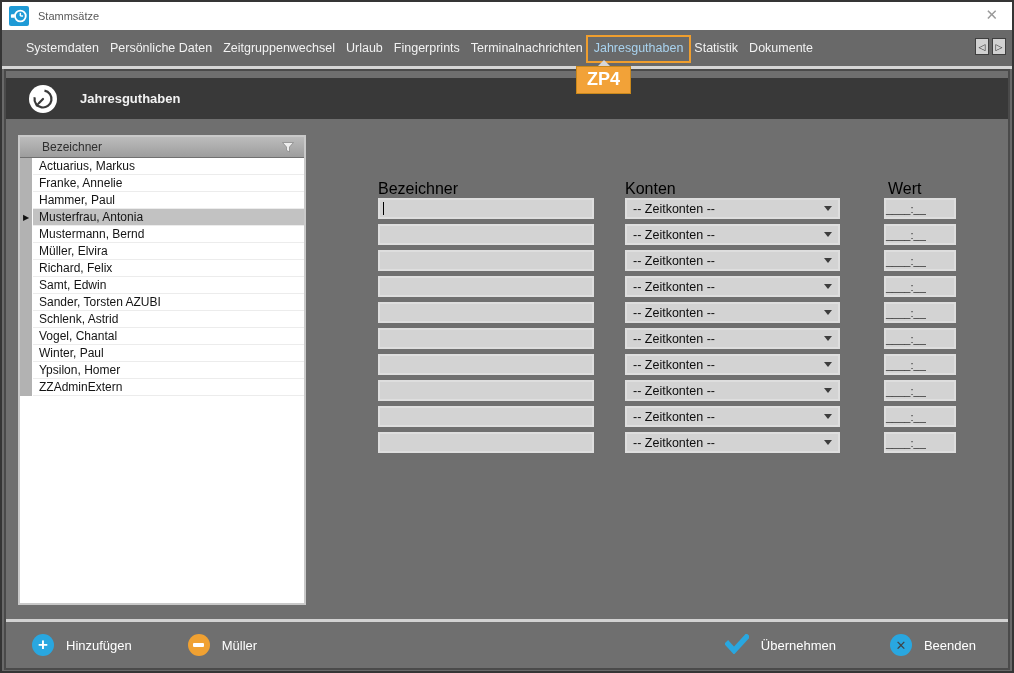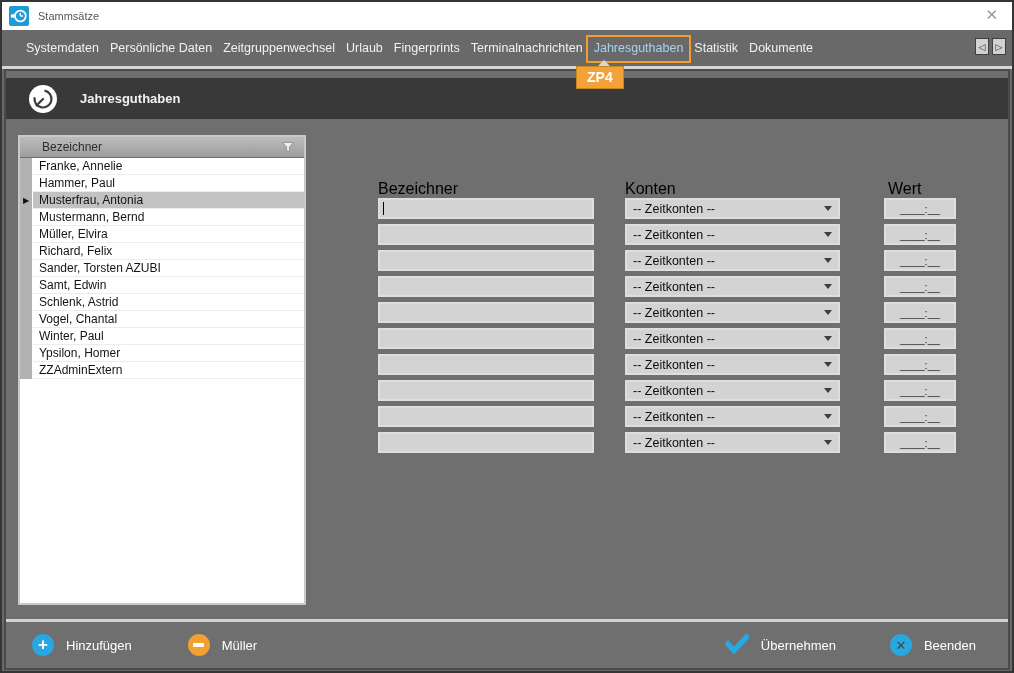--- a/index.html
+++ b/index.html
@@ -44,21 +44,21 @@
 
   .tab-sep { position:absolute; left:0; right:0; top:64px; height:3px; background:#d6d6d6; }
   .tab-notch {
     position:absolute; left:594px; top:58px; width:0; height:0; z-index:3;
     border-left:8px solid transparent; border-right:8px solid transparent;
     border-bottom:8px solid #d6d6d6;
   }
   .zp-badge {
     position:absolute; left:574px; top:64px; z-index:4;
     background:#f2a238; border:1px solid #c9881c; color:#ffffff;
-    font-size:14px; font-weight:bold; padding:2px 10px 3px 10px;
+    font-size:18px; font-weight:bold; padding:2px 10px 3px 10px;
   }
 
   
   .frame {
     position:absolute; left:2px; right:2px; top:67px; bottom:1px;
     border:2px solid #4a4a4a; background:#6f6f6f;
   }
 
   .band {
     position:absolute; left:0; right:0; top:7px; height:41px; background:#393939;
@@ -99,21 +99,21 @@
     position:absolute; top:0; height:21px; background:#d3d3d3;
     border:2px solid #dedede; display:flex; align-items:center;
   }
   .input-box { left:0; width:216px; }
   .caret { display:none; width:1px; height:13px; background:#000; margin-left:3px; }
   .form-row.focused .caret { display:inline-block; }
   .select-box { left:247px; width:215px; padding:0 6px; font-size:12.5px; color:#0d0d0d; }
   .select-arrow { margin-left:auto; width:0; height:0;
     border-left:4px solid transparent; border-right:4px solid transparent;
     border-top:5px solid #3d3d3d; }
-  .wert-box { left:506px; width:72px; justify-content:center; font-size:11px; color:#2a2a2a; }
+  .wert-box { left:506px; width:72px; justify-content:flex-start; font-size:11px; color:#2a2a2a; }
 
   
   .footer-sep { position:absolute; left:0; right:0; top:548px; height:3px; background:#d2d2d2; }
   .footer {
     position:absolute; left:0; right:0; top:551px; bottom:0;
     display:flex; align-items:center; padding:0 26px;
   }
   .btn { display:flex; align-items:center; gap:12px; color:#ffffff; font-size:13px; cursor:default; }
   .btn-delete { margin-left:56px; }
   .btn-apply { margin-left:auto; }
@@ -205,20 +205,26 @@
           <svg width="12" height="11" viewBox="0 0 12 11">
             <path d="M0.5 0.5 H11.5 L7.5 5 V10 L4.5 8.3 V5 Z" fill="#ededed" stroke="#8a8a8a" stroke-width="0.8"></path>
           </svg>
         </span>
       </div>
       <div id="emp-rows">
           <div class="emp-row">
     <span class="gutter">
       
     </span>
+    <span class="emp-label">Actuarius, Markus</span>
+  </div>
+          <div class="emp-row">
+    <span class="gutter">
+      
+    </span>
     <span class="emp-label">Franke, Annelie</span>
   </div>
           <div class="emp-row">
     <span class="gutter">
       
     </span>
     <span class="emp-label">Hammer, Paul</span>
   </div>
           <div class="emp-row selected">
     <span class="gutter">
@@ -241,27 +247,27 @@
           <div class="emp-row">
     <span class="gutter">
       
     </span>
     <span class="emp-label">Richard, Felix</span>
   </div>
           <div class="emp-row">
     <span class="gutter">
       
     </span>
+    <span class="emp-label">Samt, Edwin</span>
+  </div>
+          <div class="emp-row">
+    <span class="gutter">
+      
+    </span>
     <span class="emp-label">Sander, Torsten AZUBI</span>
-  </div>
-          <div class="emp-row">
-    <span class="gutter">
-      
-    </span>
-    <span class="emp-label">Samt, Edwin</span>
   </div>
           <div class="emp-row">
     <span class="gutter">
       
     </span>
     <span class="emp-label">Schlenk, Astrid</span>
   </div>
           <div class="emp-row">
     <span class="gutter">
       

